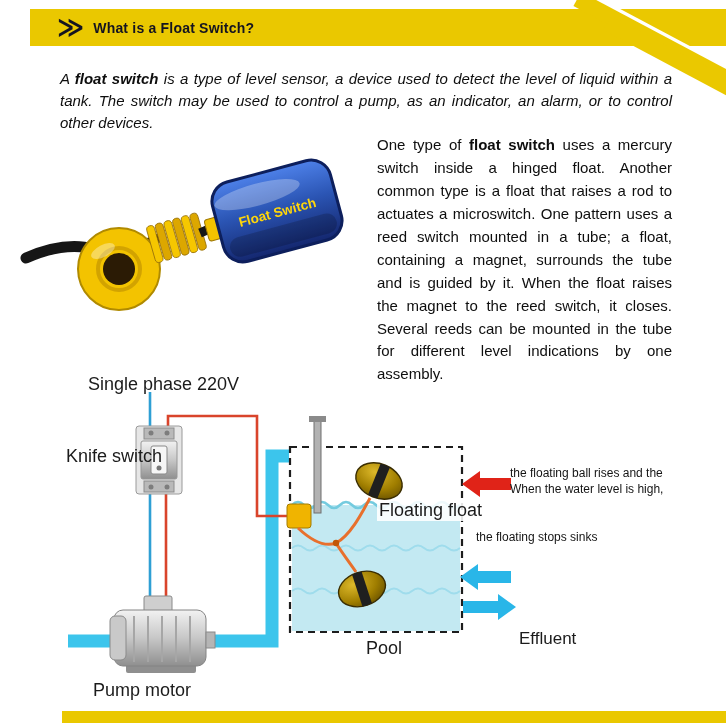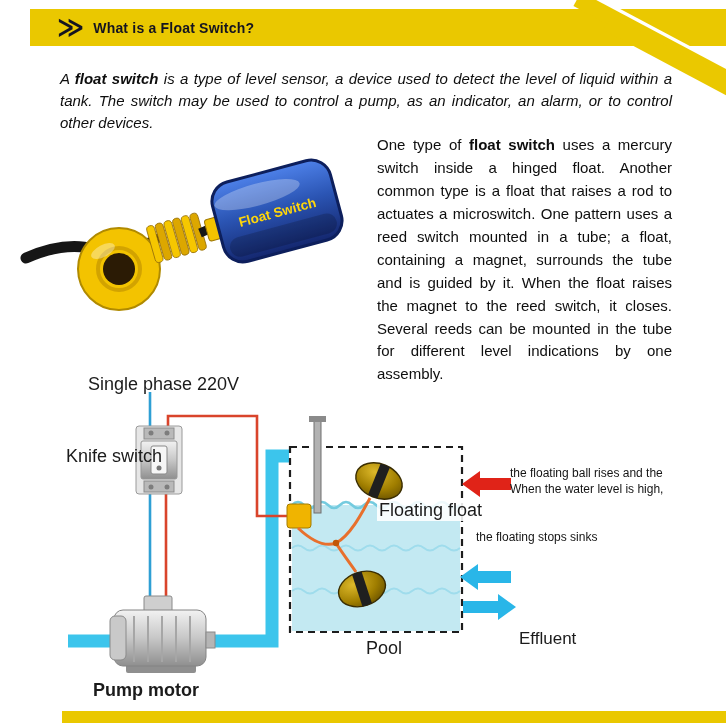--- a/index.html
+++ b/index.html
@@ -28,21 +28,21 @@
   .intro { position: absolute; left: 60px; top: 68px; width: 612px; font-size: 15px; line-height: 1.47; text-align: justify; margin: 0; z-index: 1; font-style: italic; }
   .side  { position: absolute; left: 377px; top: 134px; width: 295px; font-size: 15px; line-height: 1.53; text-align: justify; margin: 0; z-index: 1; }
 
   
   .dlabel { position: absolute; font-size: 18px; color: #1b1b1b; z-index: 1; white-space: nowrap; }
   .lbl-power    { left: 88px;  top: 374px; }
   .lbl-knife    { left: 66px;  top: 446px; }
   .lbl-ball     { left: 377px; top: 500px; background: rgba(255,255,255,.88); padding: 0 2px; }
   .lbl-pool     { left: 366px; top: 638px; }
   .lbl-effluent { left: 519px; top: 617px; font-size: 17px; margin-top: 12px; }
-  .lbl-pump     { left: 93px;  top: 680px; font-weight: bold; }
+  .lbl-pump     { left: 93px;  top: 680px; }
 
   .note { position: absolute; font-size: 12px; line-height: 1.3; color: #141414; z-index: 1; }
   .note-high { left: 510px; top: 466px; }
   .note-low  { left: 476px; top: 530px; }
 
   .bottom-bar { position: absolute; left: 62px; bottom: 3px; width: 664px; height: 12px; background: var(--banner-yellow, #eac800); z-index: 2; }
 </style>
 </head>
 <body>
 

